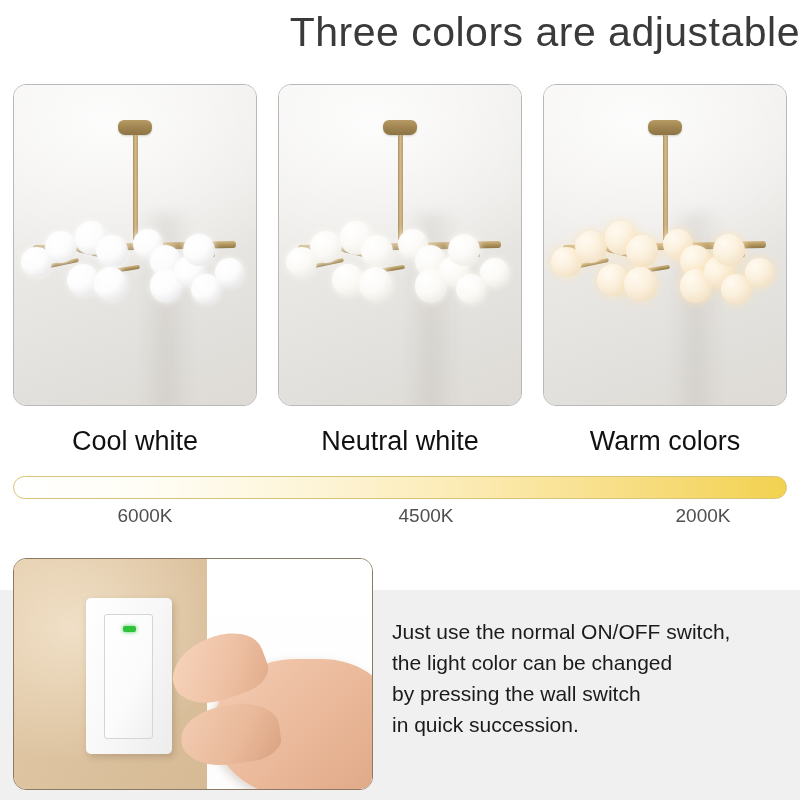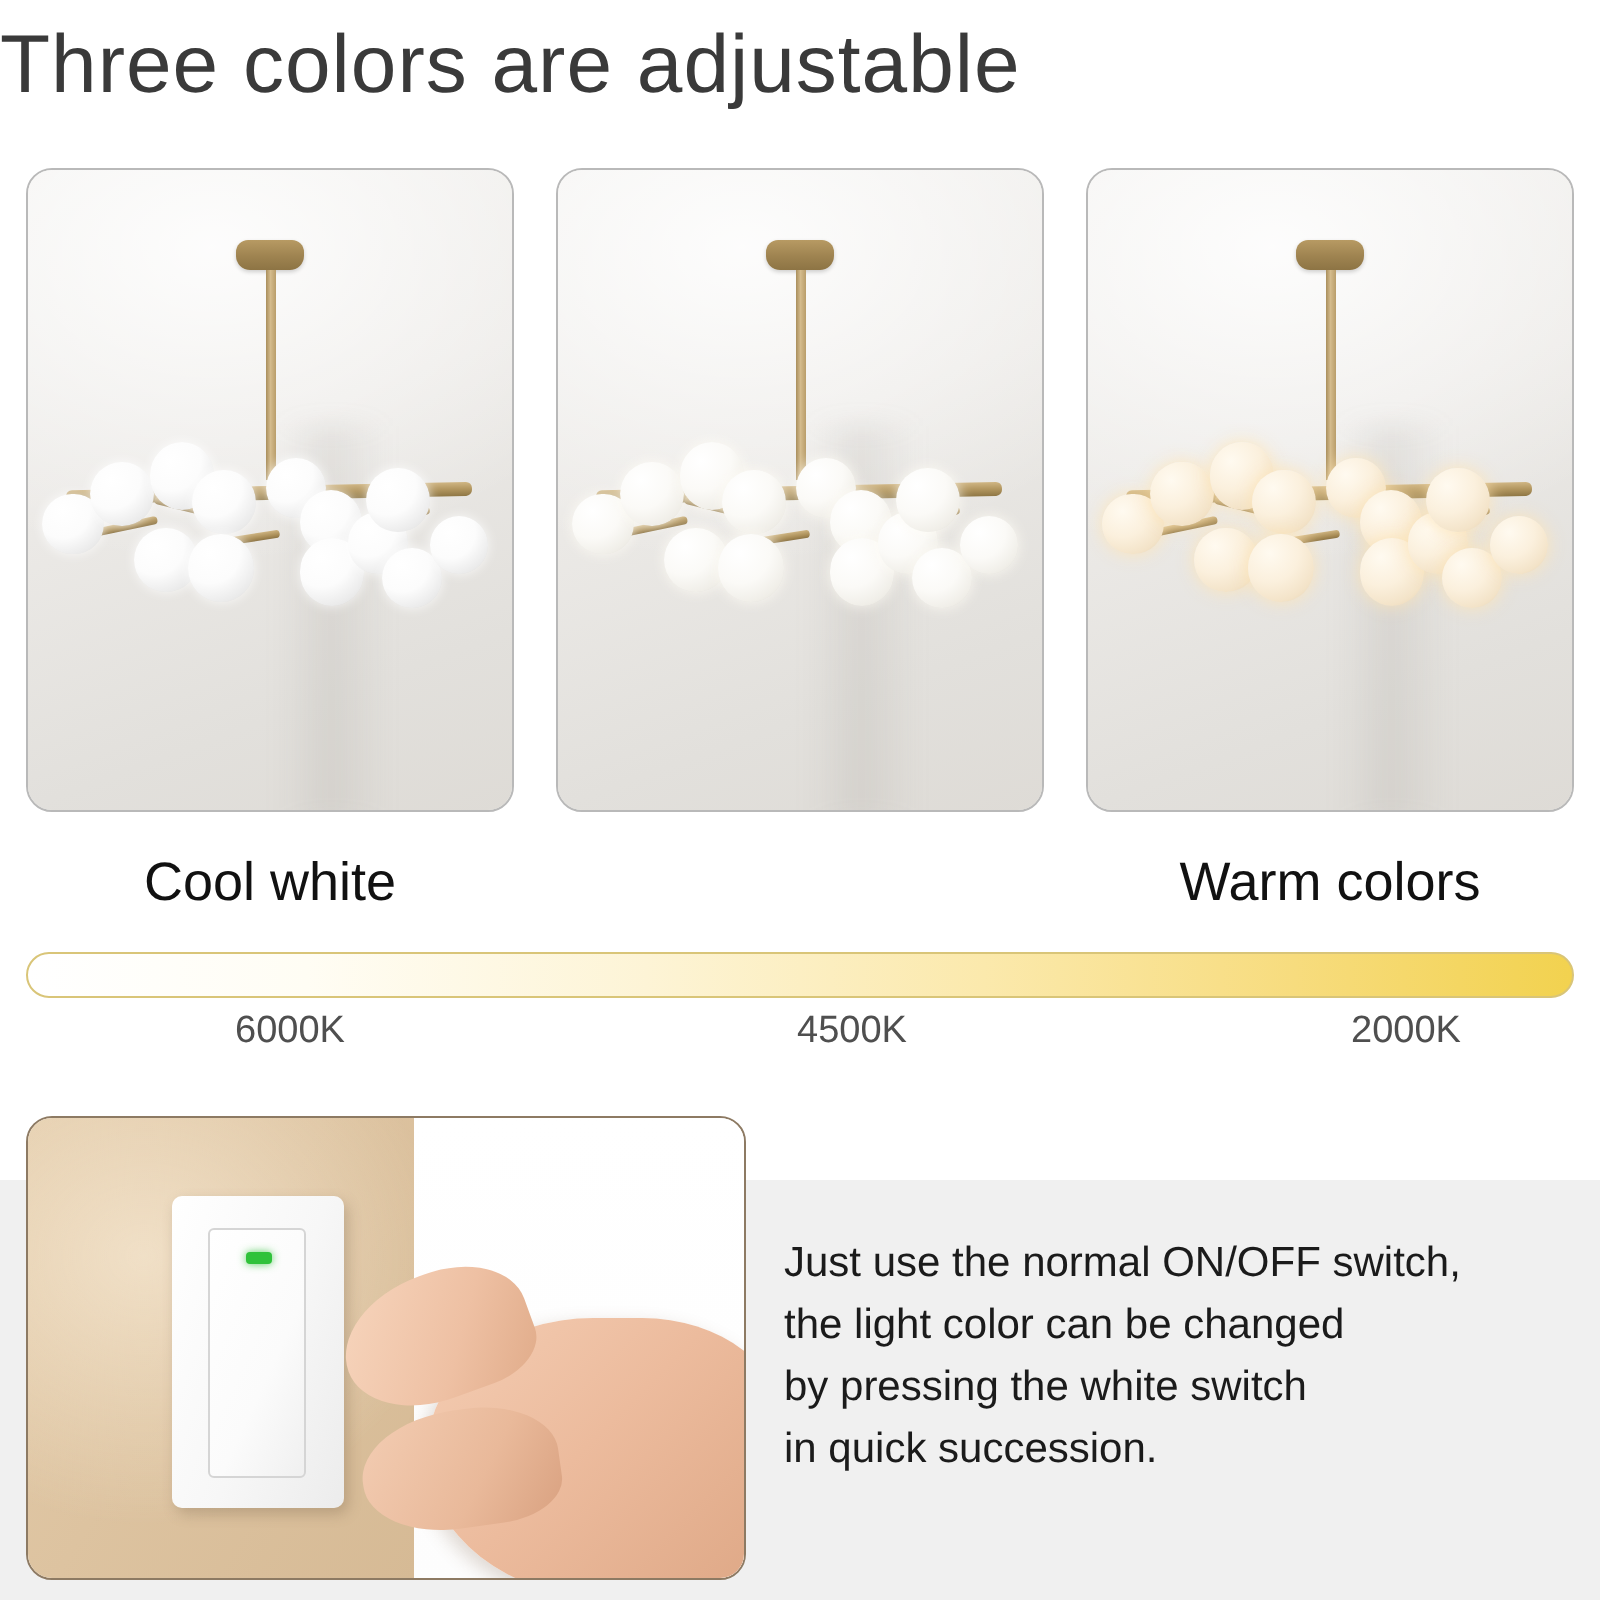--- a/index.html
+++ b/index.html
@@ -8,21 +8,21 @@
     background: #ffffff;
     font-family: "Liberation Sans", sans-serif;
     position: relative;
     overflow: hidden;
   }
 
   
   .title {
     position: absolute;
     top: 4px; left: 0; width: 800px;
-    text-align: left;
+    text-align: right;
     font-size: 41px;
     font-weight: 400;
     letter-spacing: 0.5px;
     color: #3a3a3a;
     line-height: 56px;
     white-space: nowrap;
   }
 
   
   .panels {
@@ -335,20 +335,21 @@
       <div class="globe" style="left:70%;top:46.5%;width:13%;height:10%"></div>
       <div class="globe" style="left:73%;top:59%;width:12.5%;height:9.5%"></div>
       <div class="globe" style="left:83%;top:54%;width:12%;height:9%"></div>
     </div>
   </div>
 
 </div>
 
 <div class="captions">
   <div class="caption">Cool white</div>
+  <div class="caption">Neutral white</div>
   <div class="caption">Warm colors</div>
 </div>
 
 <div class="kbar"></div>
 <div class="klabels">
   <div class="klabel k1">6000K</div>
   <div class="klabel k2">4500K</div>
   <div class="klabel k3">2000K</div>
 </div>
 
@@ -365,15 +366,15 @@
   <div class="hand">
     <div class="palm"></div>
     <div class="finger1"></div>
     <div class="finger2"></div>
   </div>
 </div>
 
 <div class="bottom-text">
   <div class="line"> Just use the normal ON/OFF switch,</div>
   <div class="line">the light color can be changed</div>
-  <div class="line">by pressing the white switch</div>
+  <div class="line">by pressing the wall switch</div>
   <div class="line">in quick succession.</div>
 </div>
 
 </body></html>

